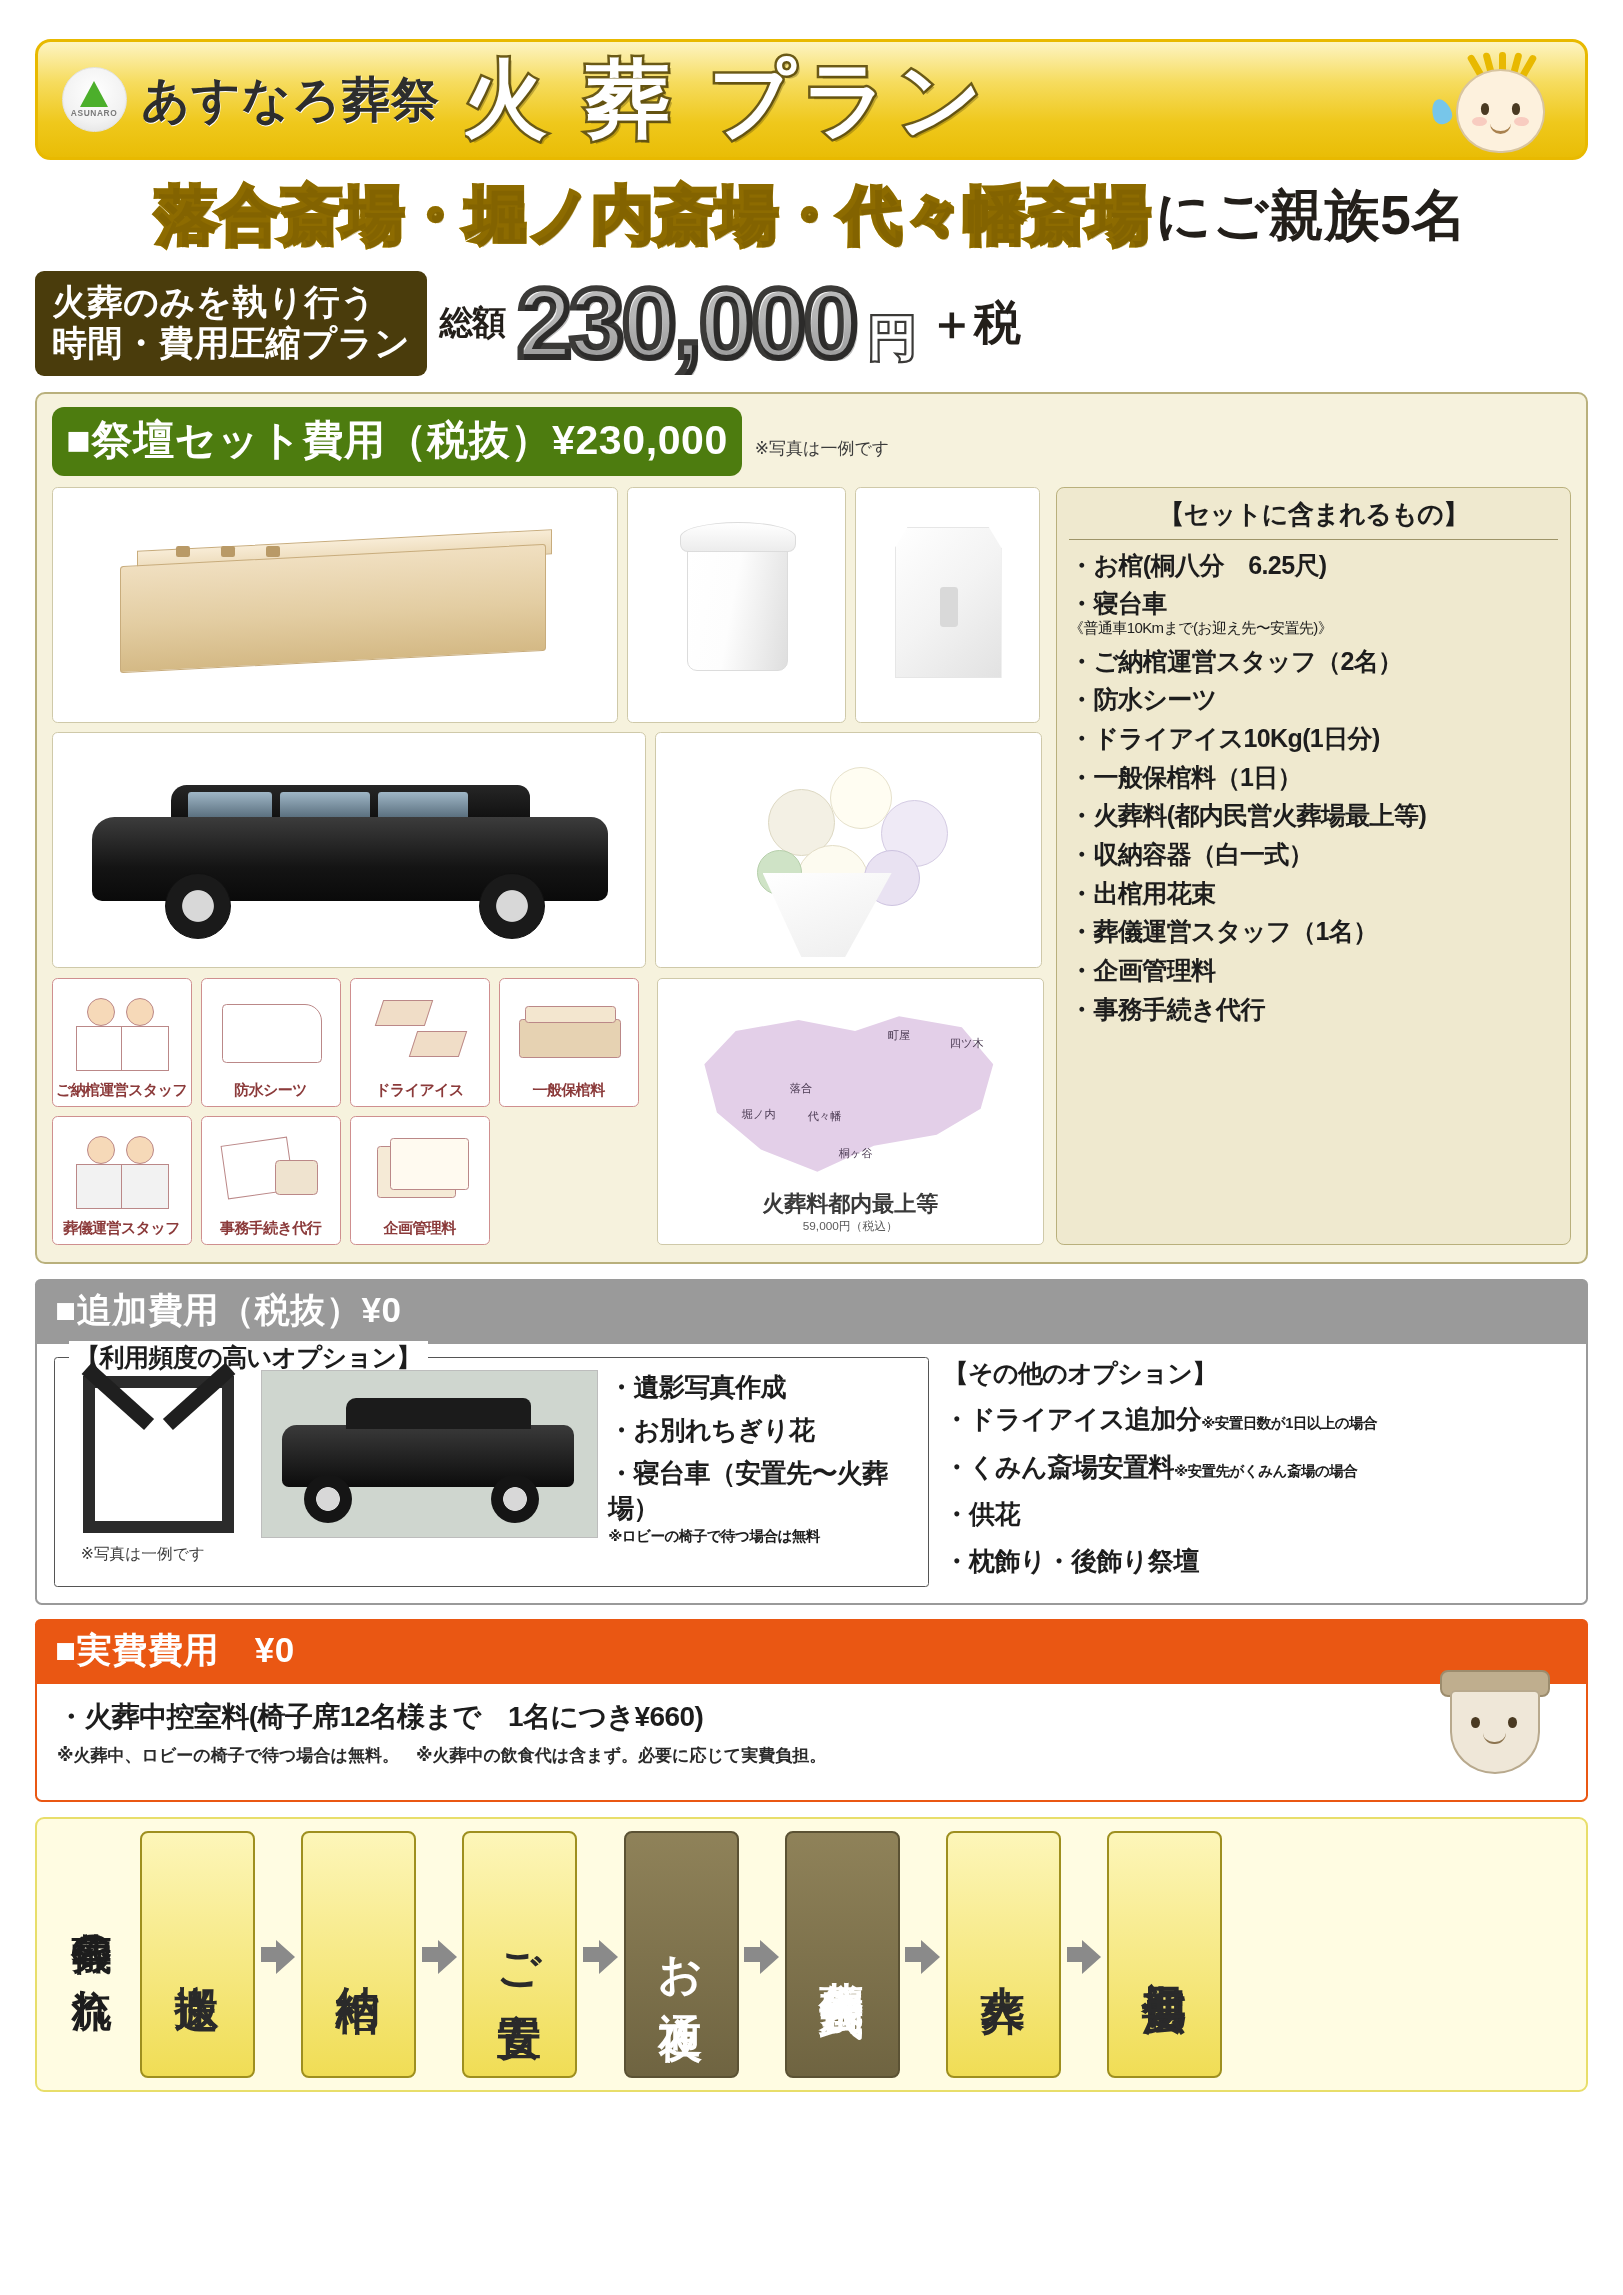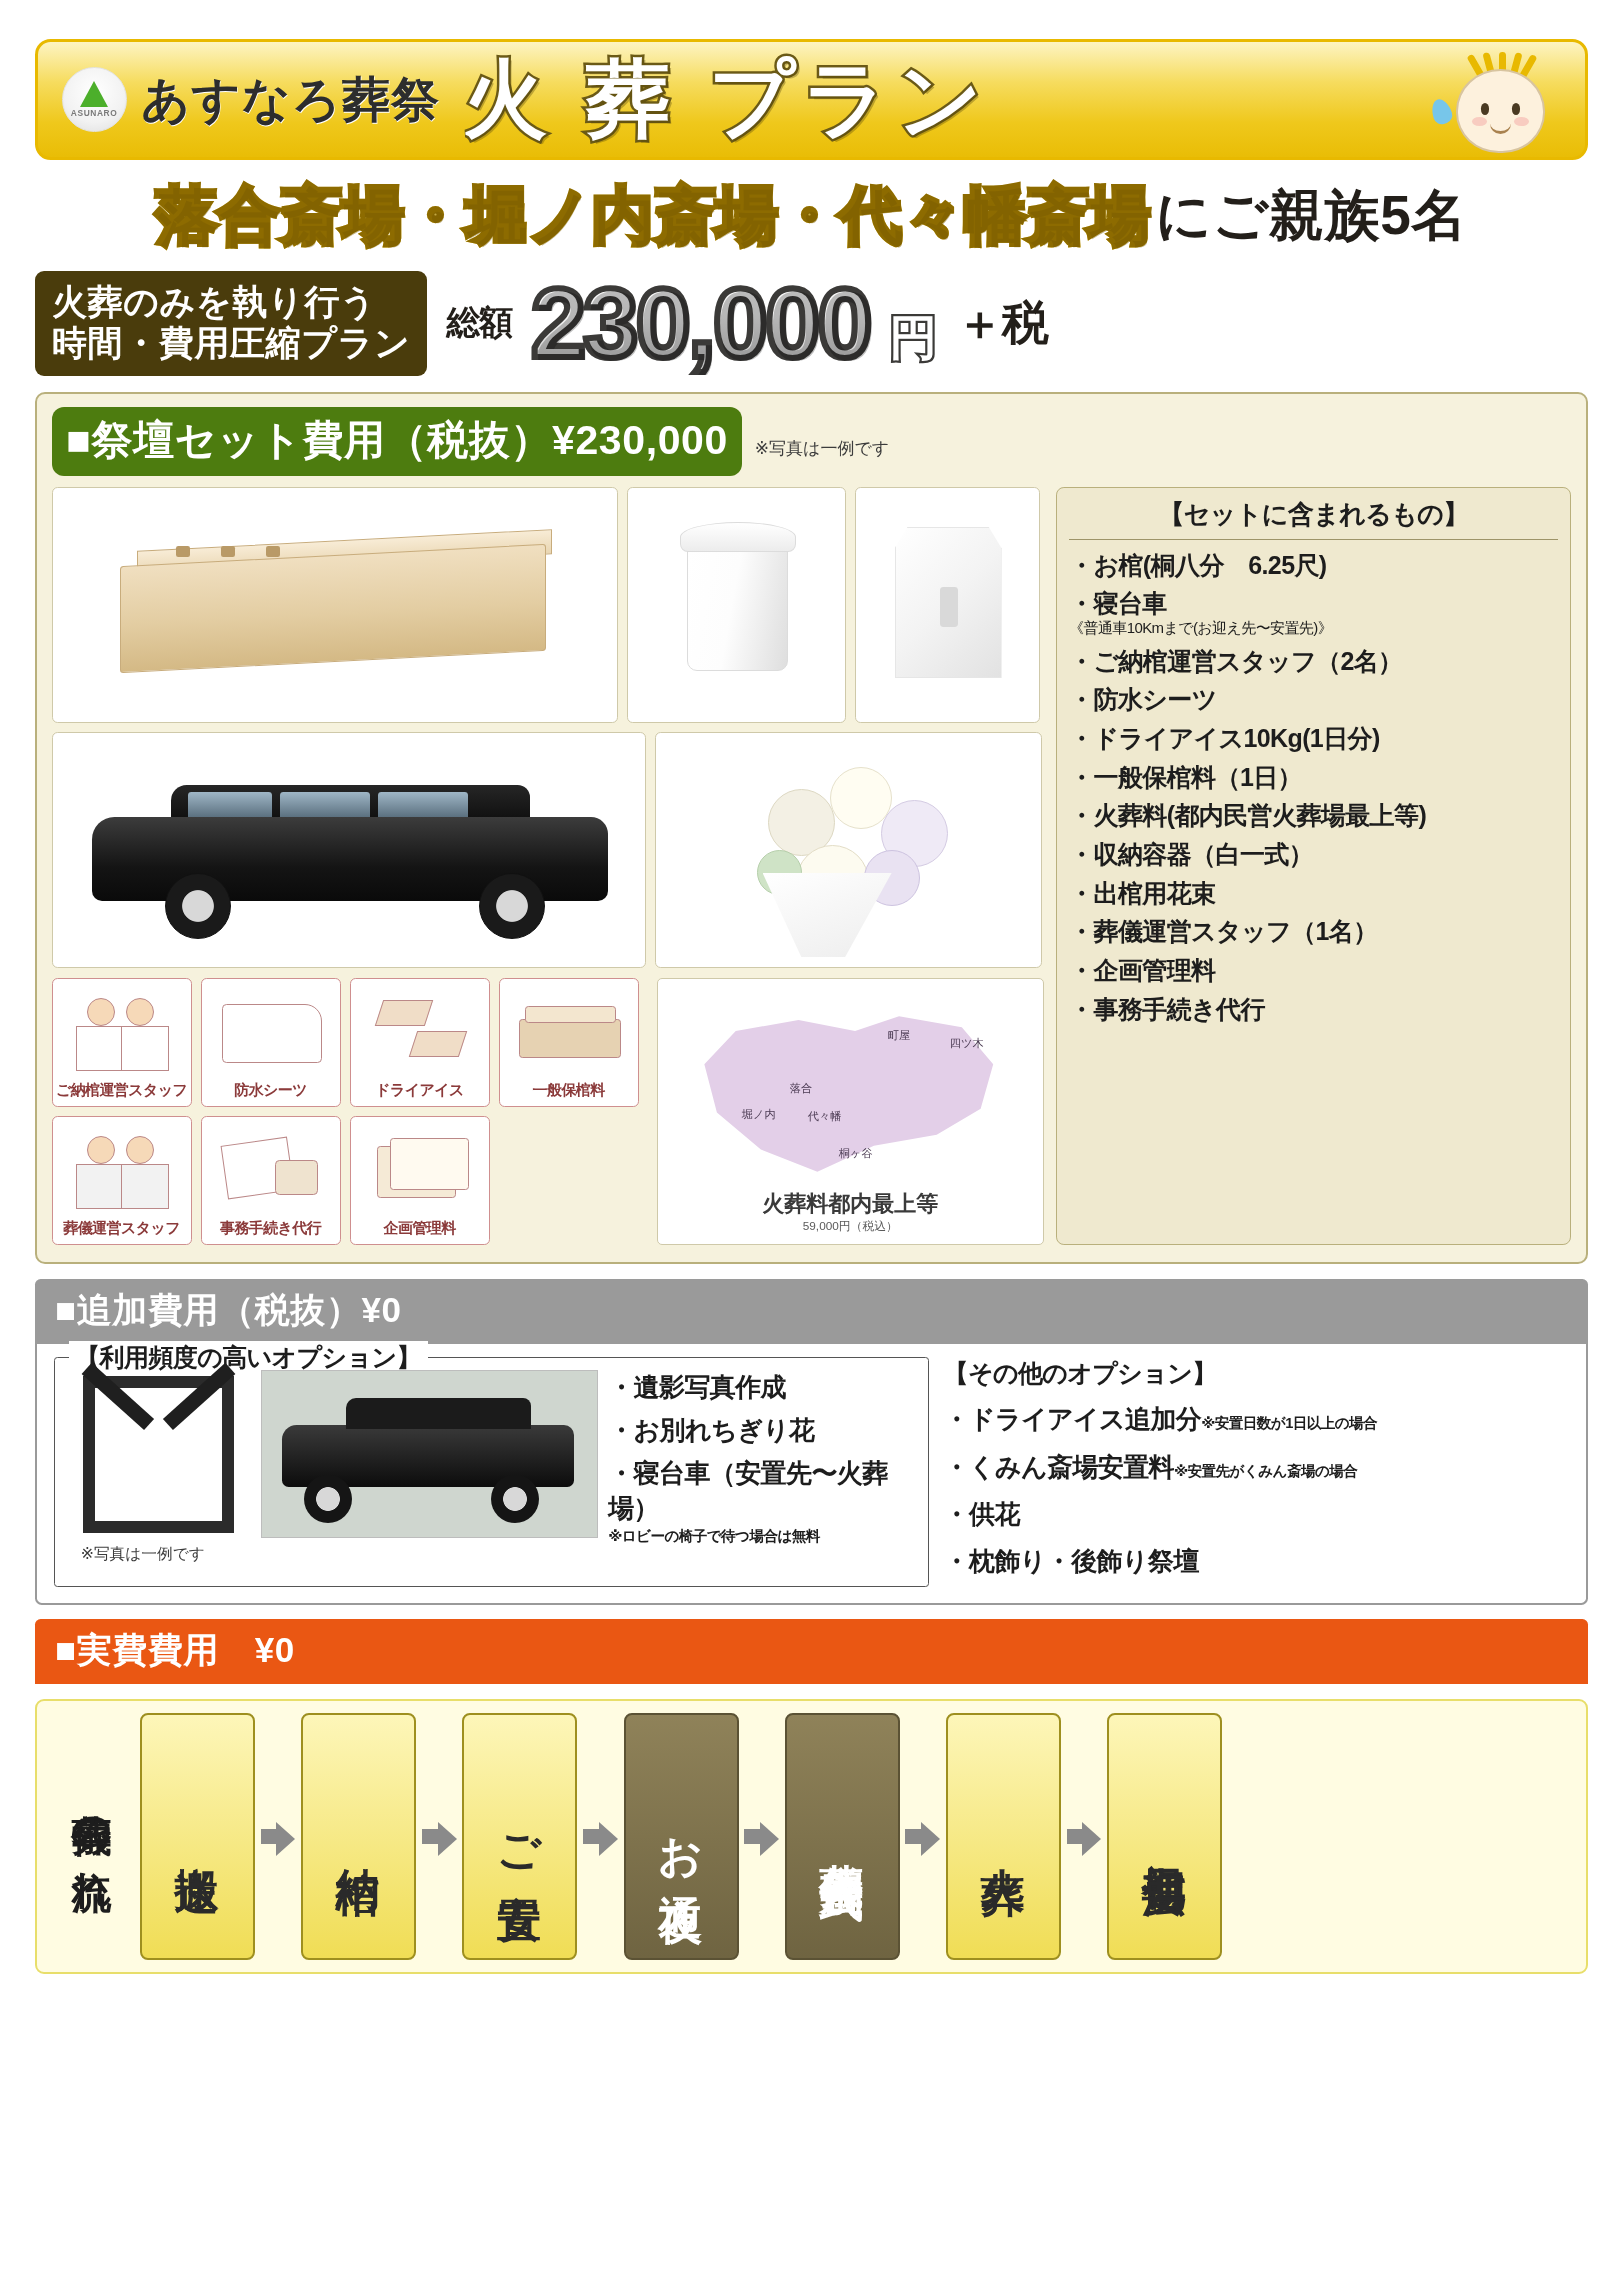--- a/index.html
+++ b/index.html
@@ -112,21 +112,21 @@
     background-clip: text;
     color: transparent;
   }
   .sub-tail {
     font-size: 55px; font-weight:bold; color:#231f1a; letter-spacing:0.6px;
   }
 
   
   .price-row {
     margin-top: 10px;
-    display:flex; align-items:center; gap: 19px;
+    display:flex; align-items:center; gap: 12px;
   }
   .price-left {
     background:#4a3c0c; color:#ffffff;
     border-radius: 9px;
     padding: 10px 17px 12.3px 17px;
     font-size: 35px; font-weight:bold; line-height:1.18; letter-spacing: 0.6px;
     white-space: pre-line;
   }
   .price-label {
     font-size: 34px; font-weight: bold; color:#231f1a; line-height:1.05;
@@ -599,20 +599,31 @@
       <div class="opt-item"><span>・ドライアイス追加分</span><span class="note-inline">※安置日数が1日以上の場合</span></div>
       <div class="opt-item"><span>・くみん斎場安置料</span><span class="note-inline">※安置先がくみん斎場の場合</span></div>
       <div class="opt-item"><span>・供花</span></div>
       <div class="opt-item"><span>・枕飾り・後飾り祭壇</span></div>
     </div>
   </div>
 
   <div class="section-bar red">
     <div class="st">■実費費用　¥0</div>
   </div>
+  <div class="real-box">
+    <div class="real-line">・火葬中控室料(椅子席12名様まで　1名につき¥660)</div>
+    <div class="real-note">※火葬中、ロビーの椅子で待つ場合は無料。　※火葬中の飲食代は含まず。必要に応じて実費負担。</div>
+    <div class="pot-mascot">
+      <div class="pot-lid"></div>
+      <div class="pot-body"></div>
+      <div style="position:absolute;left:42px;top:66px;width:9px;height:11.2px;border-radius:50%;background:#4a3a22"></div>
+      <div style="position:absolute;left:79px;top:66px;width:9px;height:11.2px;border-radius:50%;background:#4a3a22"></div>
+      <div style="position:absolute;left:54px;top:82px;width:23.6px;height:11.2px;border-bottom:2.8px solid #8c7450;border-radius:0 0 17px 17px"></div>
+    </div>
+  </div>
 
   <div class="flow-box">
     <div class="flow-label">葬儀の流れ</div>
     <div class="flow-step">搬送</div>
     <div class="arrow"></div>
     <div class="flow-step">納棺</div>
     <div class="arrow"></div>
     <div class="flow-step">ご安置</div>
     <div class="arrow"></div>
     <div class="flow-step dark">お通夜</div>

